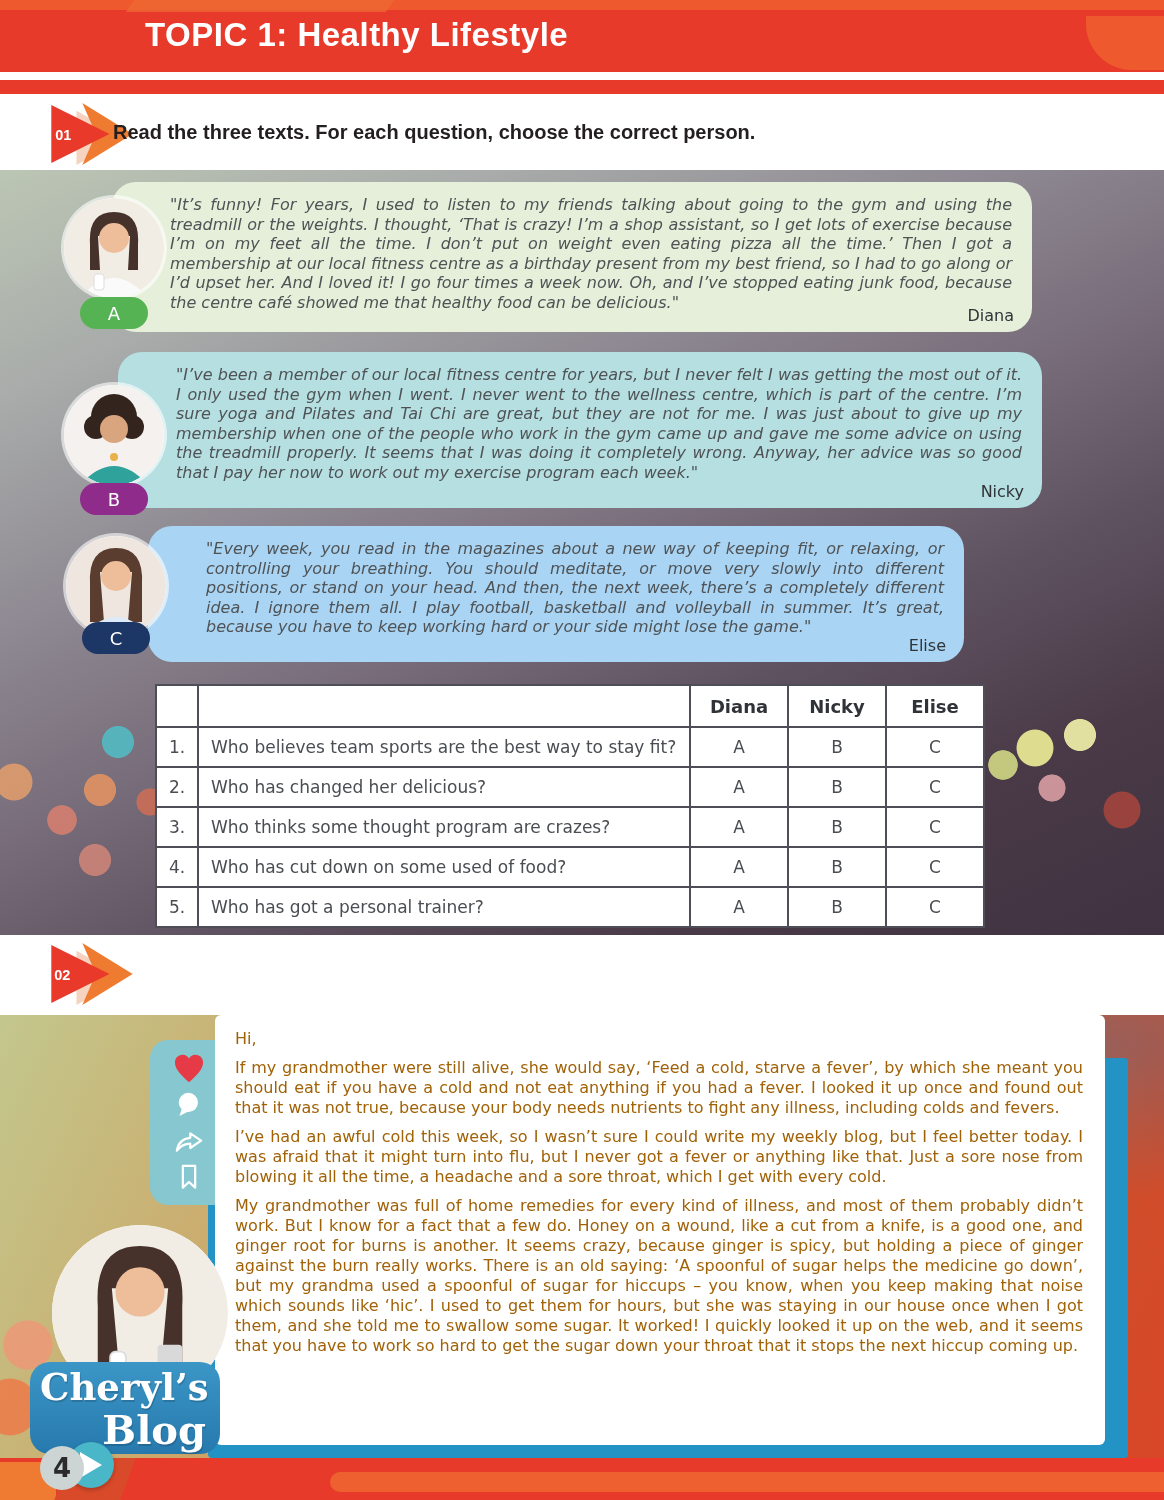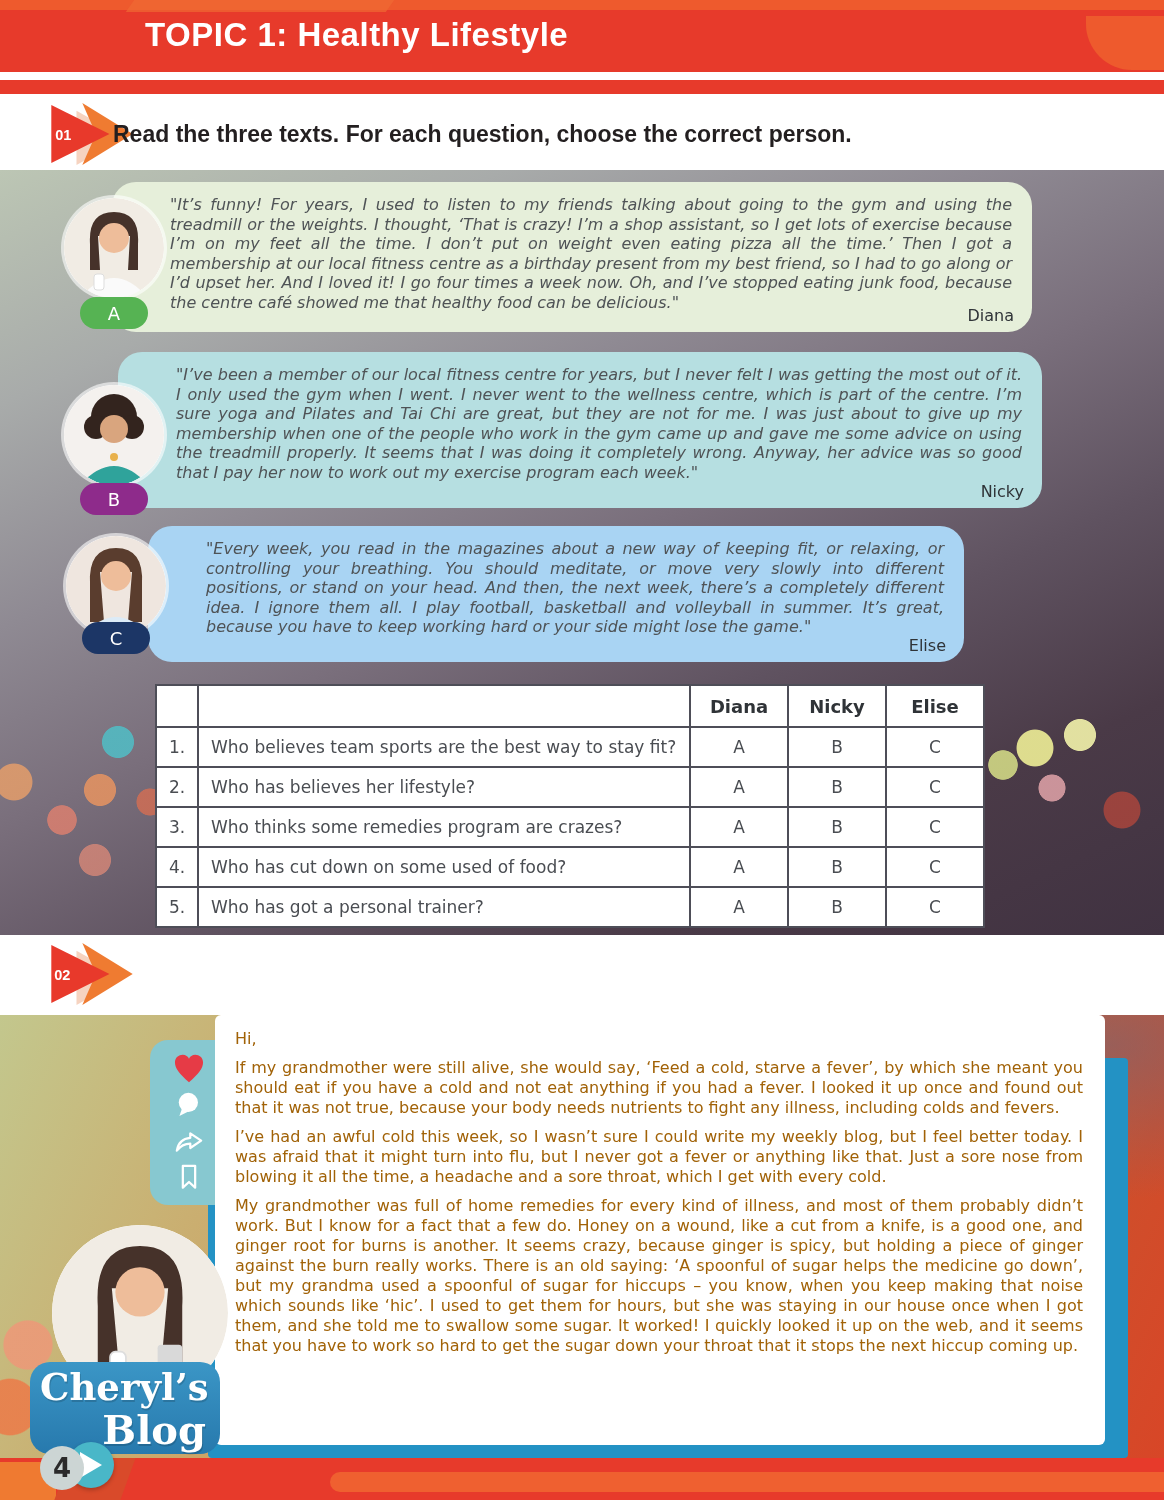--- a/index.html
+++ b/index.html
@@ -13,21 +13,21 @@
          background:#ee5a2d; border-bottom-left-radius:46px; }
   .hdr-deco-left { position:absolute; left:130px; top:0; width:260px; height:12px;
          background:#f06a33; transform:skewX(-35deg); opacity:.7; }
   .hdr-title { position:absolute; left:145px; top:16px; color:#fff; font-size:33px;
          font-weight:700; letter-spacing:.5px; font-family:"Liberation Sans",sans-serif; }
   .hdr-stripe { position:absolute; left:0; top:80px; width:1164px; height:14px; background:#e73a2b; }
 
   
   .ex-row { position:absolute; left:0; width:1164px; }
   .ex-icon { position:absolute; left:46px; top:0; width:92px; height:62px; }
-  .ex-text { position:absolute; left:113px; top:18px; font-size:23px; font-weight:700;
+  .ex-text { position:absolute; left:113px; top:18px; font-size:20px; font-weight:700;
              color:#231f20; font-family:"Liberation Sans",sans-serif; }
 
   
   .photo-bg { position:absolute; left:0; top:170px; width:1164px; height:765px;
     background:
       radial-gradient(circle 26px at 118px 572px, rgba(80,190,198,.85) 0 60%, transparent 63%),
       radial-gradient(circle 30px at 14px 612px, rgba(235,160,105,.8) 0 60%, transparent 63%),
       radial-gradient(circle 26px at 100px 620px, rgba(238,150,95,.8) 0 60%, transparent 63%),
       radial-gradient(circle 24px at 62px 650px, rgba(232,130,110,.75) 0 60%, transparent 63%),
       radial-gradient(circle 22px at 150px 632px, rgba(220,110,80,.75) 0 60%, transparent 63%),
@@ -228,28 +228,28 @@
     </tr>
     <tr>
       <td class="td-num">1.</td>
       <td class="td-q">Who believes team sports are the best way to stay fit?</td>
       <td class="td-opt">A</td>
       <td class="td-opt">B</td>
       <td class="td-opt">C</td>
     </tr>
     <tr>
       <td class="td-num">2.</td>
-      <td class="td-q">Who has believes her lifestyle?</td>
+      <td class="td-q">Who has changed her delicious?</td>
       <td class="td-opt">A</td>
       <td class="td-opt">B</td>
       <td class="td-opt">C</td>
     </tr>
     <tr>
       <td class="td-num">3.</td>
-      <td class="td-q">Who thinks some remedies program are crazes?</td>
+      <td class="td-q">Who thinks some thought program are crazes?</td>
       <td class="td-opt">A</td>
       <td class="td-opt">B</td>
       <td class="td-opt">C</td>
     </tr>
     <tr>
       <td class="td-num">4.</td>
       <td class="td-q">Who has cut down on some used of food?</td>
       <td class="td-opt">A</td>
       <td class="td-opt">B</td>
       <td class="td-opt">C</td>

